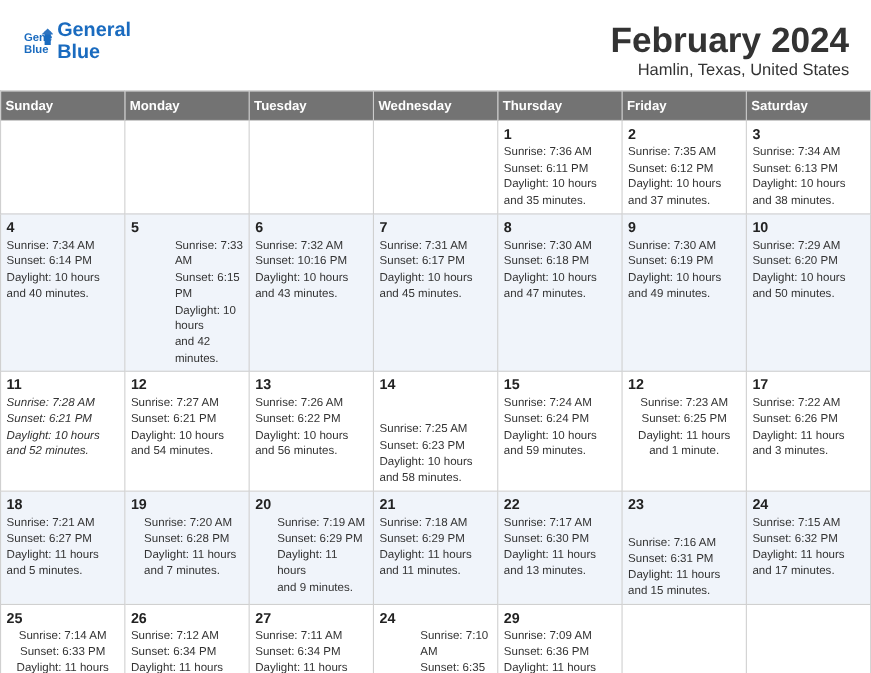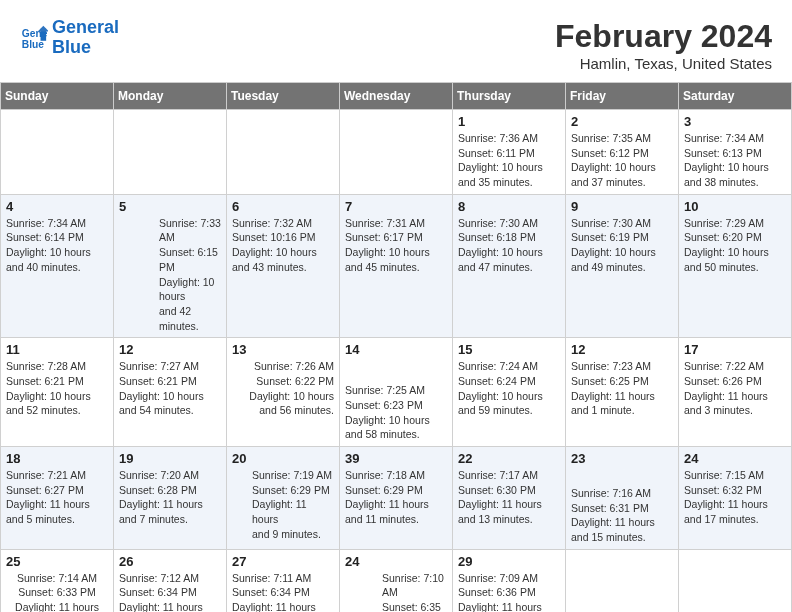--- a/index.html
+++ b/index.html
@@ -193,56 +193,56 @@
           <span class="day-number">10</span>
           <div class="day-info" style="white-space: pre-line;">Sunrise: 7:29 AM
 Sunset: 6:20 PM
 Daylight: 10 hours
 and 50 minutes.</div>
         </td>
       </tr>
       <tr>
         <td>
           <span class="day-number">11</span>
-          <div class="day-info" style="white-space: pre-line;">Sunrise: 7:28 AM
+          <div class="day-info" style="white-space: pre-line; font-style: italic;">Sunrise: 7:28 AM
 Sunset: 6:21 PM
 Daylight: 10 hours
 and 52 minutes.</div>
         </td>
         <td>
           <span class="day-number">12</span>
           <div class="day-info" style="white-space: pre-line;">Sunrise: 7:27 AM
 Sunset: 6:21 PM
 Daylight: 10 hours
 and 54 minutes.</div>
         </td>
         <td>
           <span class="day-number">13</span>
-          <div class="day-info" style="white-space: pre-line; text-align: right;">Sunrise: 7:26 AM
+          <div class="day-info" style="white-space: pre-line;">Sunrise: 7:26 AM
 Sunset: 6:22 PM
 Daylight: 10 hours
 and 56 minutes.</div>
         </td>
         <td>
           <span class="day-number">14</span>
           <div class="day-info" style="white-space: pre-line; margin-top: 26px;">Sunrise: 7:25 AM
 Sunset: 6:23 PM
 Daylight: 10 hours
 and 58 minutes.</div>
         </td>
         <td>
           <span class="day-number">15</span>
           <div class="day-info" style="white-space: pre-line;">Sunrise: 7:24 AM
 Sunset: 6:24 PM
 Daylight: 10 hours
 and 59 minutes.</div>
         </td>
         <td>
           <span class="day-number">12</span>
-          <div class="day-info" style="white-space: pre-line;">Sunrise: 7:23 AM
+          <div class="day-info" style="white-space: pre-line; text-align: center;">Sunrise: 7:23 AM
 Sunset: 6:25 PM
 Daylight: 11 hours
 and 1 minute.</div>
         </td>
         <td>
           <span class="day-number">17</span>
           <div class="day-info" style="white-space: pre-line;">Sunrise: 7:22 AM
 Sunset: 6:26 PM
 Daylight: 11 hours
 and 3 minutes.</div>
@@ -251,34 +251,34 @@
       <tr>
         <td>
           <span class="day-number">18</span>
           <div class="day-info" style="white-space: pre-line;">Sunrise: 7:21 AM
 Sunset: 6:27 PM
 Daylight: 11 hours
 and 5 minutes.</div>
         </td>
         <td>
           <span class="day-number">19</span>
-          <div class="day-info" style="white-space: pre-line;">Sunrise: 7:20 AM
+          <div class="day-info" style="white-space: pre-line; margin-left: 12px;">Sunrise: 7:20 AM
 Sunset: 6:28 PM
 Daylight: 11 hours
 and 7 minutes.</div>
         </td>
         <td>
           <span class="day-number">20</span>
           <div class="day-info" style="white-space: pre-line; margin-left: 20px;">Sunrise: 7:19 AM
 Sunset: 6:29 PM
 Daylight: 11 hours
 and 9 minutes.</div>
         </td>
         <td>
-          <span class="day-number">39</span>
+          <span class="day-number">21</span>
           <div class="day-info" style="white-space: pre-line;">Sunrise: 7:18 AM
 Sunset: 6:29 PM
 Daylight: 11 hours
 and 11 minutes.</div>
         </td>
         <td>
           <span class="day-number">22</span>
           <div class="day-info" style="white-space: pre-line;">Sunrise: 7:17 AM
 Sunset: 6:30 PM
 Daylight: 11 hours

